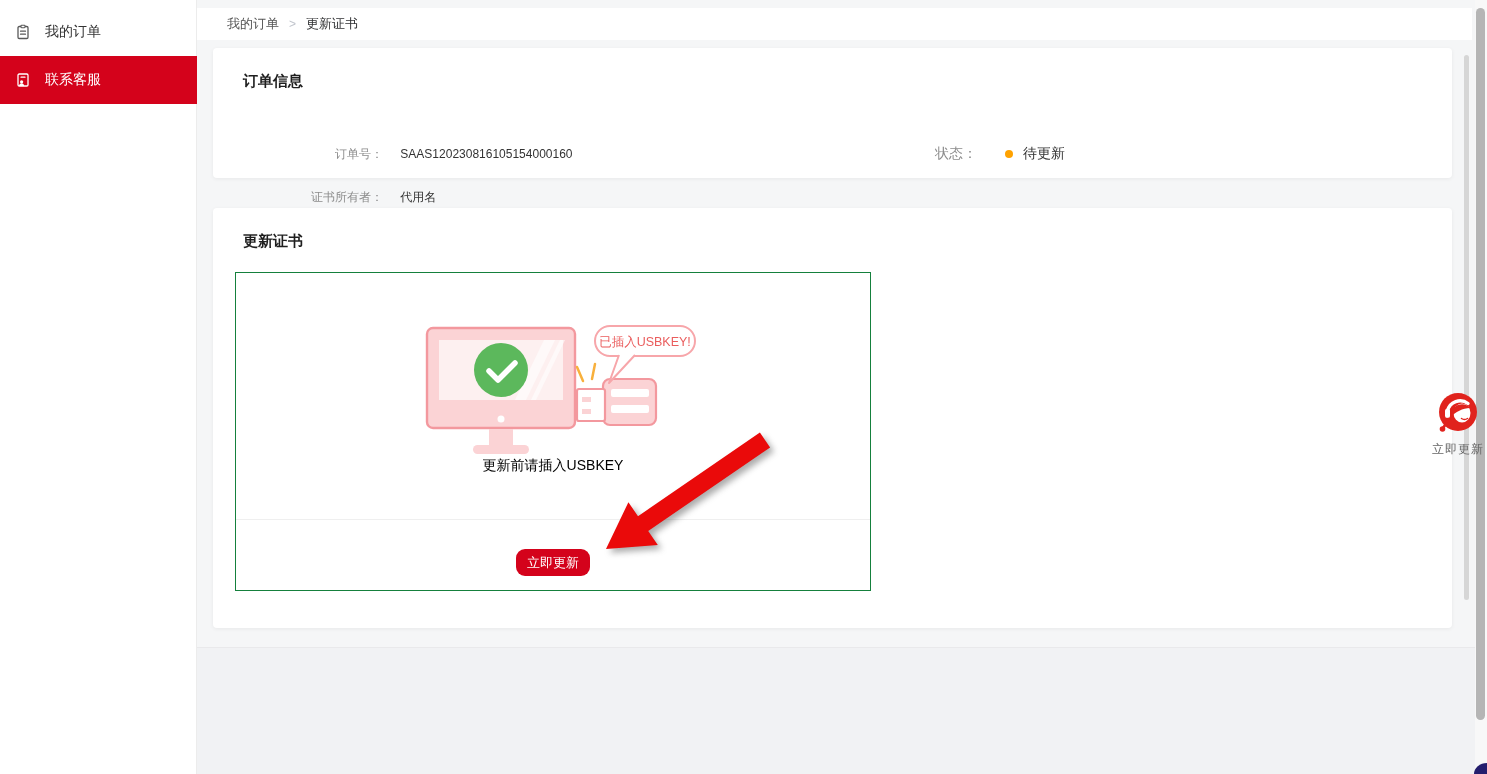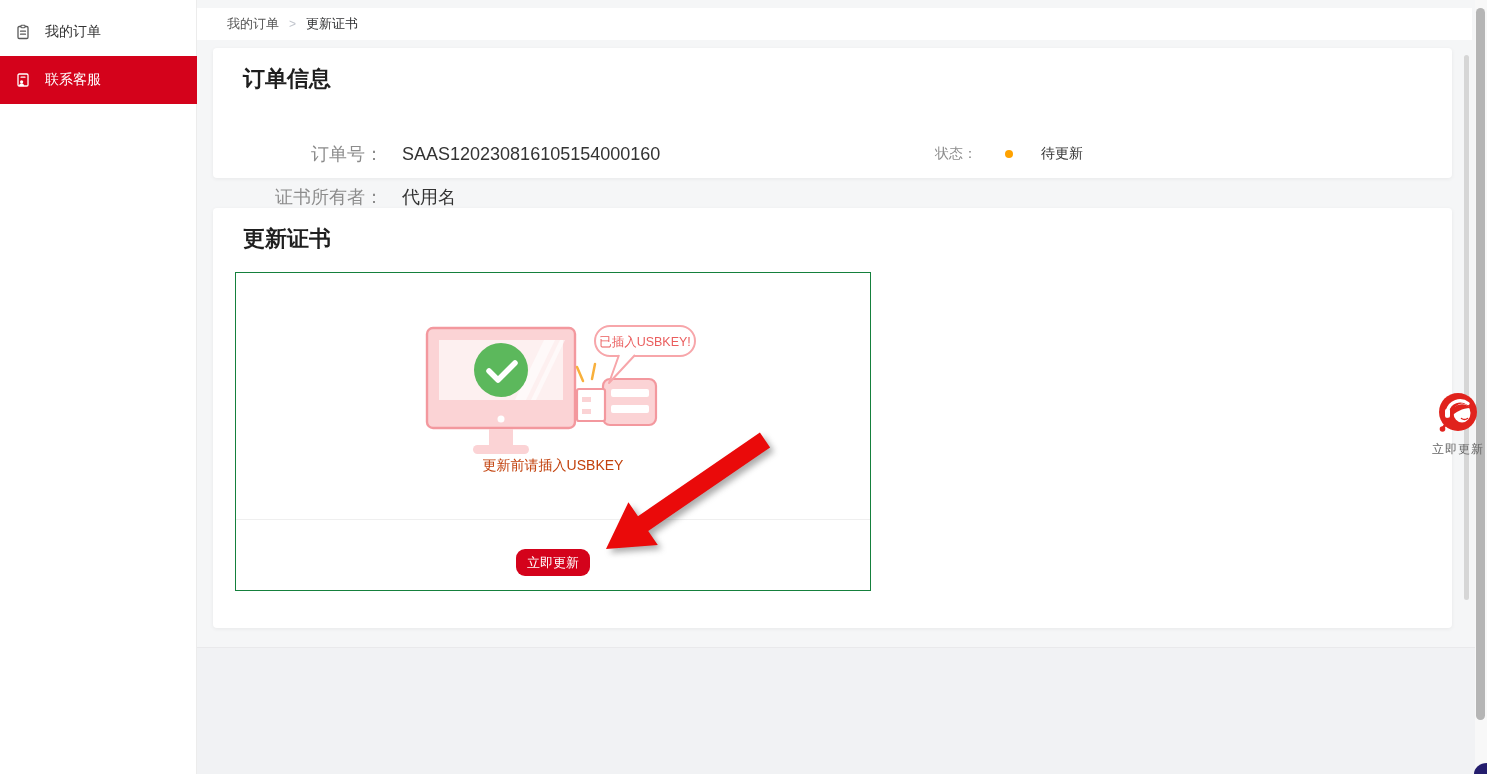--- a/index.html
+++ b/index.html
@@ -26,39 +26,39 @@
     background:#fff; display:flex; align-items:center; padding-left:30px;
     font-size:13px; color:#555; z-index:2; }
   .breadcrumb .sep { margin:0 10px; color:#c0c4cc; font-size:12px; }
   .breadcrumb .current { color:#303133; }
   .breadcrumb .link { cursor:pointer; }
 
   .card { position:absolute; left:213px; width:1239px; background:#fff;
     border-radius:4px; box-shadow:0 1px 4px rgba(0,0,0,.06); z-index:2; }
   #card-order { top:48px; height:130px; }
   #card-update { top:208px; height:420px; }
-  .card-title { position:absolute; left:30px; top:16px; font-size:22px;
+  .card-title { position:absolute; left:30px; top:24px; font-size:15px;
     font-weight:bold; color:#1f1f1f; }
 
-  .field-row { position:absolute; left:15px; font-size:18px; height:20px; line-height:20px; }
+  .field-row { position:absolute; left:15px; font-size:12px; height:20px; line-height:20px; }
   #row-orderno { top:96px; }
   #row-owner { top:132px;margin-top:7px; }
   .f-label { display:inline-block; width:155px; text-align:right; color:#8c8c8c; }
   .f-value { margin-left:14px; color:#333; }
   .status-group { position:absolute; left:722px; top:96px; height:20px;
     display:flex; align-items:center; font-size:14px; }
   .status-group .f-label { width:auto; }
   .status-dot { width:8px; height:8px; border-radius:50%; background:#FFA200; margin-left:28px; }
-  .status-text { margin-left:28px; color:#333; }
+  .status-text { margin-left:10px; color:#333; }
 
   
   .update-box { position:absolute; left:22px; top:64px; width:636px; height:319px;
     border:1px solid #15803d; background:#fff; }
   .update-caption { position:absolute; left:0; top:184px; width:100%;
-    text-align:center; font-size:14px; color:#c2410c; }
+    text-align:center; font-size:14px; color:#000000; }
   .update-footer { position:absolute; left:0; right:0; bottom:0; height:71px;
     border-top:1px solid #efefef; display:flex; justify-content:center; }
   .update-btn { margin-top:29px; width:74px; height:27px; background:#d4021b;
     color:#fff; border:none; border-radius:9px; font-size:13px; cursor:pointer; }
   .illus { position:absolute; left:176px; top:46px; }
 
   
   .arrow-overlay { position:absolute; left:0; top:0; width:1487px; height:774px;
     pointer-events:none; z-index:15; }
   .arrow-overlay polygon { filter:drop-shadow(4px 4px 3px rgba(70,70,70,.45)); }

